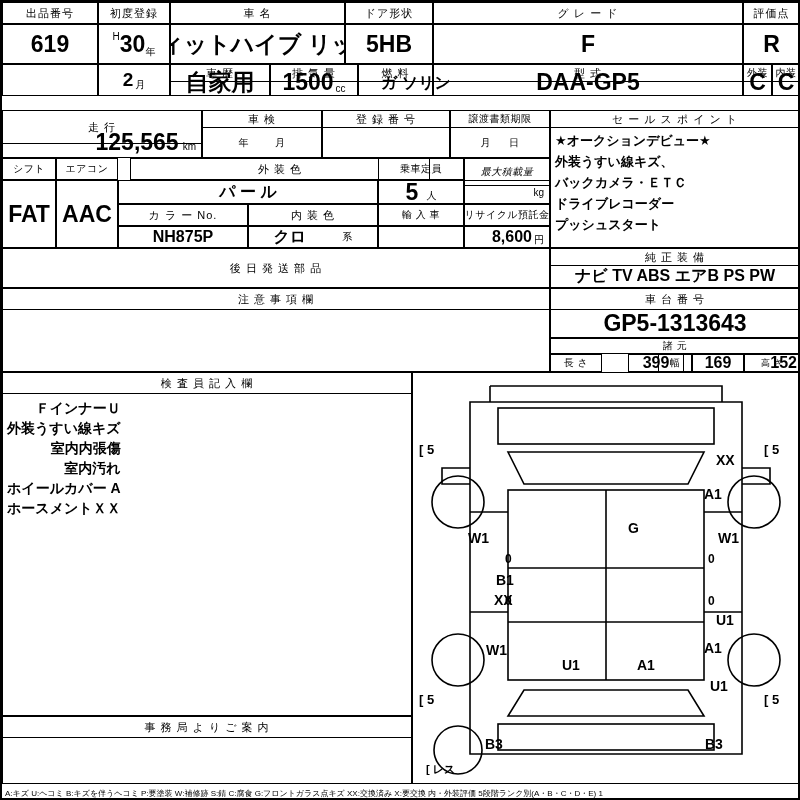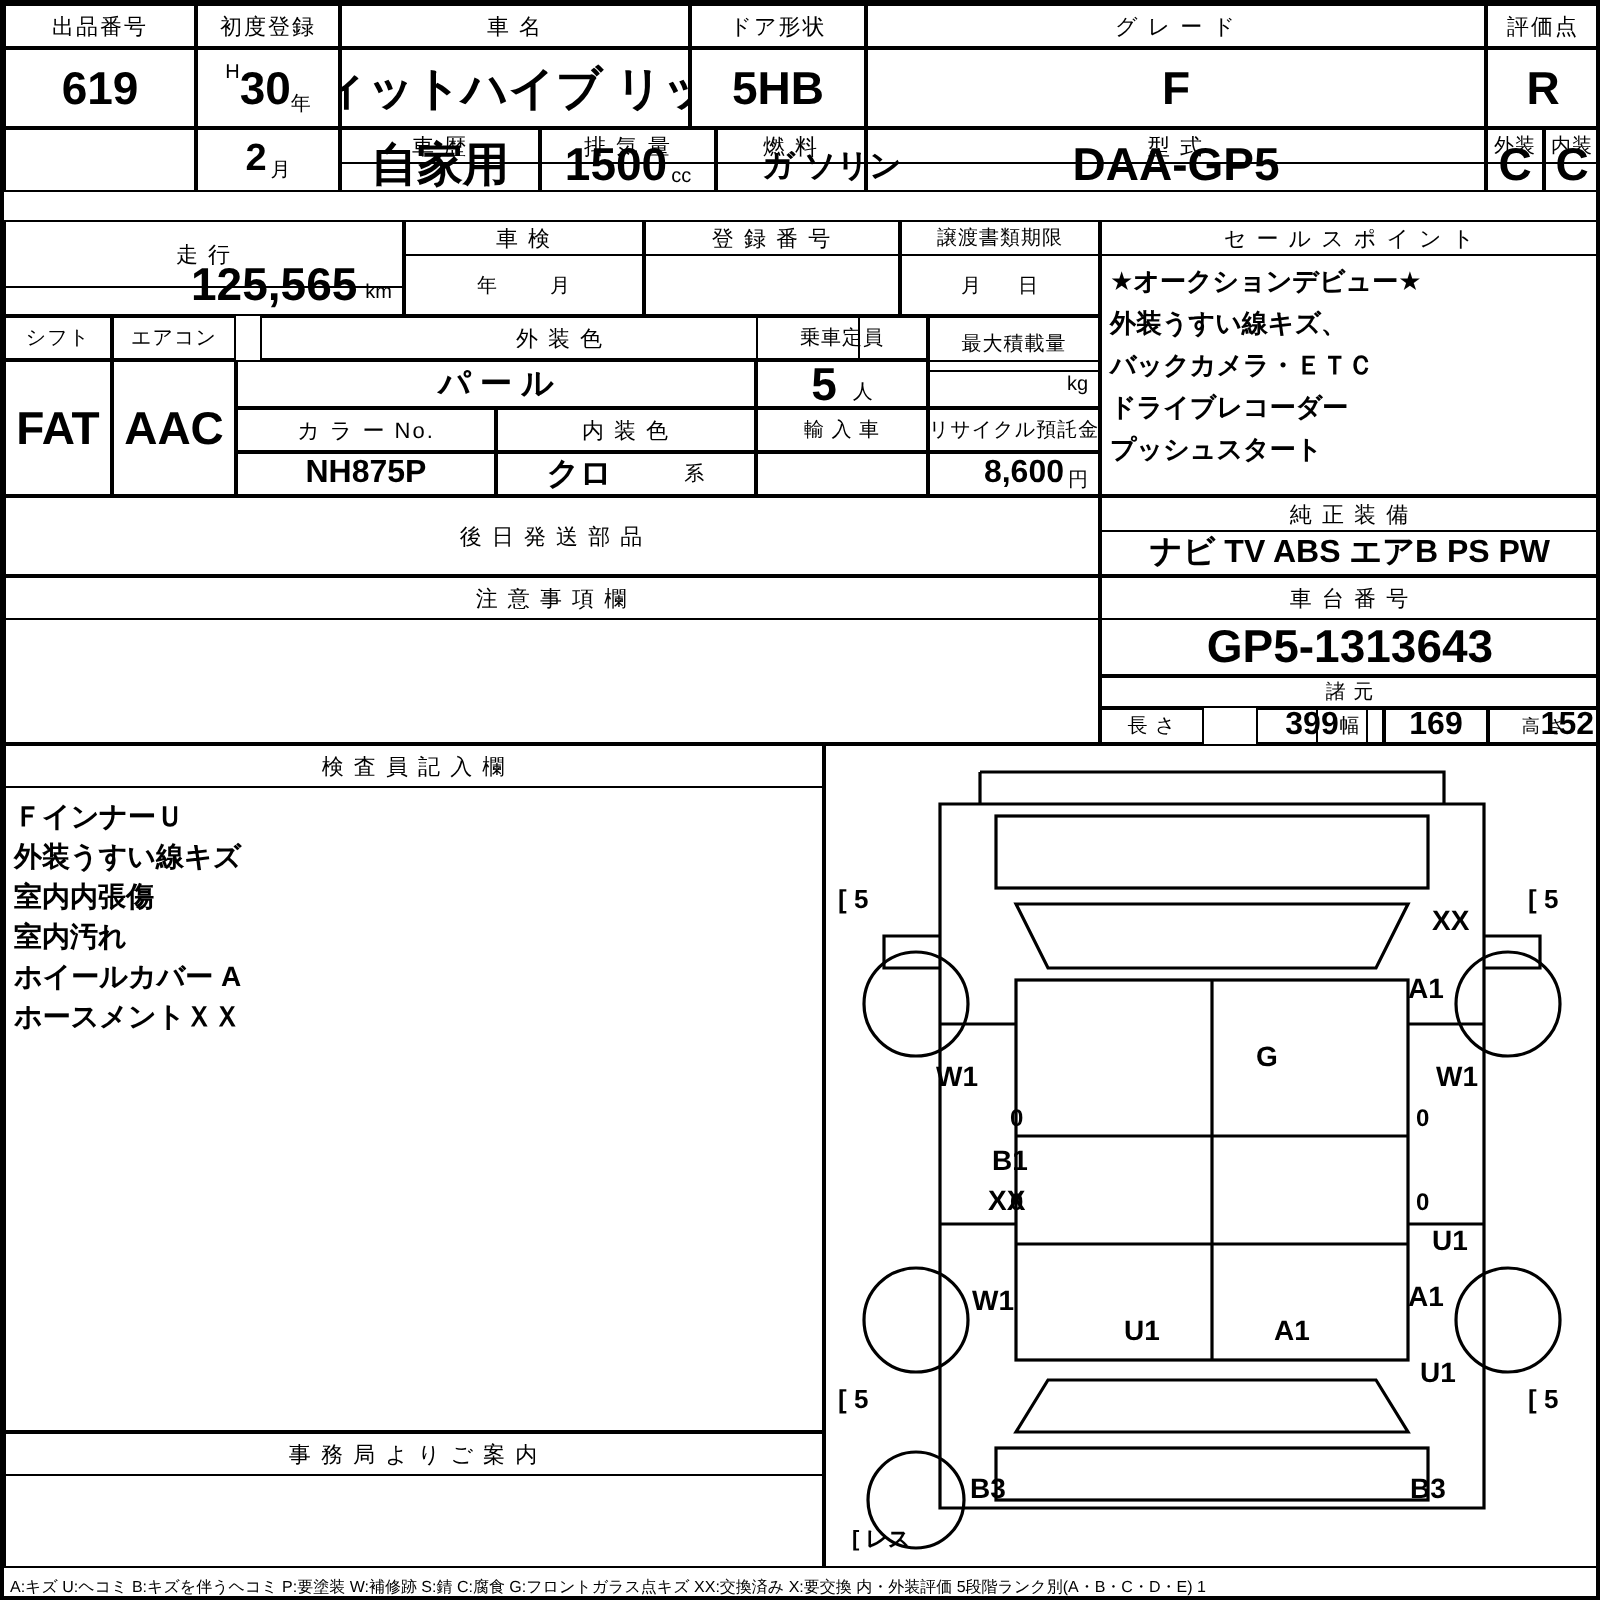--- a/index.html
+++ b/index.html
@@ -150,21 +150,21 @@
 
   <div class="cell lbl" style="left:116px;top:202px;width:130px;height:22px;">カ ラ ー No.</div>
   <div class="cell lbl" style="left:246px;top:202px;width:130px;height:22px;">内 装 色</div>
   <div class="cell val-md" style="left:116px;top:224px;width:130px;height:22px;">NH875P</div>
   <div class="cell" style="left:246px;top:224px;width:130px;height:22px;">
     <span class="val-md">クロ</span>
     <span class="lbl-sm" style="margin-left:36px;">系</span>
   </div>
 
   <div class="cell lbl-sm" style="left:376px;top:156px;width:86px;height:22px;">乗車定員</div>
-  <div class="cell lbl-sm" style="left:462px;top:156px;width:86px;height:28px;">最大積載量</div>
+  <div class="cell lbl-sm" style="left:462px;top:156px;width:86px;height:28px;font-style:italic;">最大積載量</div>
   <div class="cell" style="left:376px;top:178px;width:86px;height:24px;">
     <span class="val-lg">5</span>
     <span class="sub" style="margin-left:8px;position:relative;top:4px;">人</span>
   </div>
   <div class="cell right" style="left:462px;top:178px;width:86px;height:24px;">
     <span class="sub">kg</span>
   </div>
 
   <div class="cell lbl-sm" style="left:376px;top:202px;width:86px;height:22px;">輸 入 車</div>
   <div class="cell lbl-sm" style="left:462px;top:202px;width:86px;height:22px;">リサイクル預託金</div>
@@ -189,21 +189,21 @@
   <div class="cell val-md" style="left:600px;top:352px;width:56px;height:18px;margin-left:26px;">399</div>
   <div class="cell lbl-sm" style="left:656px;top:352px;width:34px;height:18px;">幅</div>
   <div class="cell val-md" style="left:690px;top:352px;width:52px;height:18px;text-align:right;">169</div>
   <div class="cell lbl-sm" style="left:742px;top:352px;width:56px;height:18px;overflow:visible;">
       <span style="font-size:9px;">高 さ</span>
     </div>
   <div class="cell val-md" style="left:742px;top:352px;width:56px;height:18px;border:none;justify-content:flex-end;padding-right:3px;">152</div>
 
   <div class="cell lbl" style="left:0;top:370px;width:410px;height:22px;">検 査 員 記 入 欄</div>
   <div class="cell topleft" style="left:0;top:392px;width:410px;height:322px;border-top:none;">
-    <div style="display:flex;flex-direction:column;padding-top:2px;">
+    <div style="display:flex;flex-direction:column;padding-top:2px;align-items:flex-end;">
       <div style="font-size:14px;font-weight:bold;line-height:20px;">ＦインナーＵ</div>
       <div style="font-size:14px;font-weight:bold;line-height:20px;">外装うすい線キズ</div>
       <div style="font-size:14px;font-weight:bold;line-height:20px;">室内内張傷</div>
       <div style="font-size:14px;font-weight:bold;line-height:20px;">室内汚れ</div>
       <div style="font-size:14px;font-weight:bold;line-height:20px;">ホイールカバー A</div>
       <div style="font-size:14px;font-weight:bold;line-height:20px;">ホースメントＸＸ</div>
     </div>
   </div>
 
   <div class="cell lbl" style="left:0;top:714px;width:410px;height:22px;">事 務 局 よ り ご 案 内</div>

